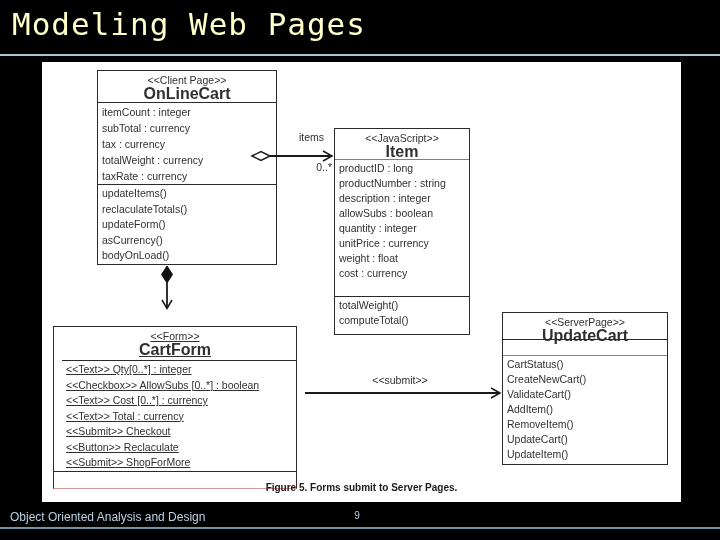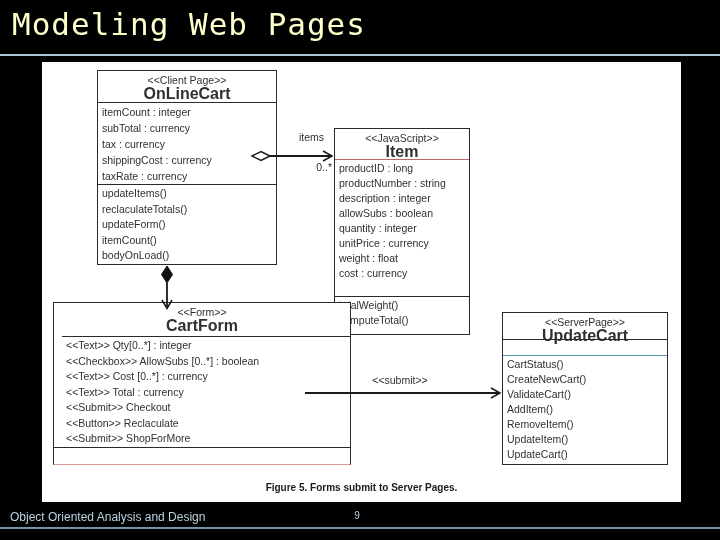--- a/index.html
+++ b/index.html
@@ -32,21 +32,21 @@
   #onlinecart{left:55px;top:8px;width:180px;height:195px;}
   #onlinecart .uml-head{height:31px;}
   #onlinecart .uml-attrs{height:82px;line-height:16px;}
   #onlinecart .uml-ops{flex:1;line-height:15.5px;}
 
   #item{left:292px;top:22px;width:136px;height:207px;margin-top:44px;}
   #item .uml-head{height:30px;}
   #item .uml-attrs{height:137px;line-height:15px;border-top-color:#b56a6a;}
   #item .uml-ops{flex:1;line-height:15px;}
 
-  #cartform{left:11px;top:240px;width:298px;height:163px;border-bottom-color:#d99898;}
+  #cartform{left:11px;top:264px;width:244px;height:163px;border-bottom-color:#d99898;text-decoration:underline;}
   #cartform .uml-head{height:33px;}
   #cartform .uml-attrs{height:111px;line-height:15.5px;margin-left:8px;}
   #cartform .uml-ops{flex:1;}
 
   #updatecart{left:460px;top:250px;width:166px;height:153px;}
   #updatecart .uml-head{height:26px;}
   #updatecart .uml-attrs{height:16px;}
   #updatecart .uml-ops{flex:1;line-height:15px;border-top-color:#4f9aa6;}
 
   .conn-svg{position:absolute;left:0;top:0;width:639px;height:440px;pointer-events:none;}
@@ -74,28 +74,28 @@
 
   <div class="uml" id="onlinecart">
     <div class="uml-head">
       <div class="uml-st">&lt;&lt;Client Page&gt;&gt;</div>
       <div class="uml-name">OnLineCart</div>
     </div>
     <div class="uml-attrs">
         <div>itemCount : integer</div>
         <div>subTotal : currency</div>
         <div>tax : currency</div>
-        <div>shippingCost : currency</div>
+        <div>totalWeight : currency</div>
         <div>taxRate : currency</div>
       </div>
     <div class="uml-ops">
         <div>updateItems()</div>
         <div>reclaculateTotals()</div>
         <div>updateForm()</div>
-        <div>itemCount()</div>
+        <div>asCurrency()</div>
         <div>bodyOnLoad()</div>
       </div>
   </div>
 
   <div class="uml" id="item">
     <div class="uml-head">
       <div class="uml-st">&lt;&lt;JavaScript&gt;&gt;</div>
       <div class="uml-name">Item</div>
     </div>
     <div class="uml-attrs">
@@ -136,22 +136,22 @@
       <div class="uml-st">&lt;&lt;ServerPage&gt;&gt;</div>
       <div class="uml-name">UpdateCart</div>
     </div>
     <div class="uml-attrs"></div>
     <div class="uml-ops">
         <div>CartStatus()</div>
         <div>CreateNewCart()</div>
         <div>ValidateCart()</div>
         <div>AddItem()</div>
         <div>RemoveItem()</div>
+        <div>UpdateCart()</div>
         <div>UpdateItem()</div>
-        <div>UpdateCart()</div>
       </div>
   </div>
 
   <svg class="conn-svg" viewBox="0 0 639 440" xmlns="http://www.w3.org/2000/svg">
 
     <g>
       <polygon points="210,94 219,89.5 228,94 219,98.5" fill="#ffffff" stroke="#1a1a1a" stroke-width="1.5"></polygon>
       <line x1="228" y1="94" x2="290" y2="94" stroke="#1a1a1a" stroke-width="1.8"></line>
       <polyline points="281,89 290,94 281,99" fill="none" stroke="#1a1a1a" stroke-width="1.5"></polyline>
     </g>

